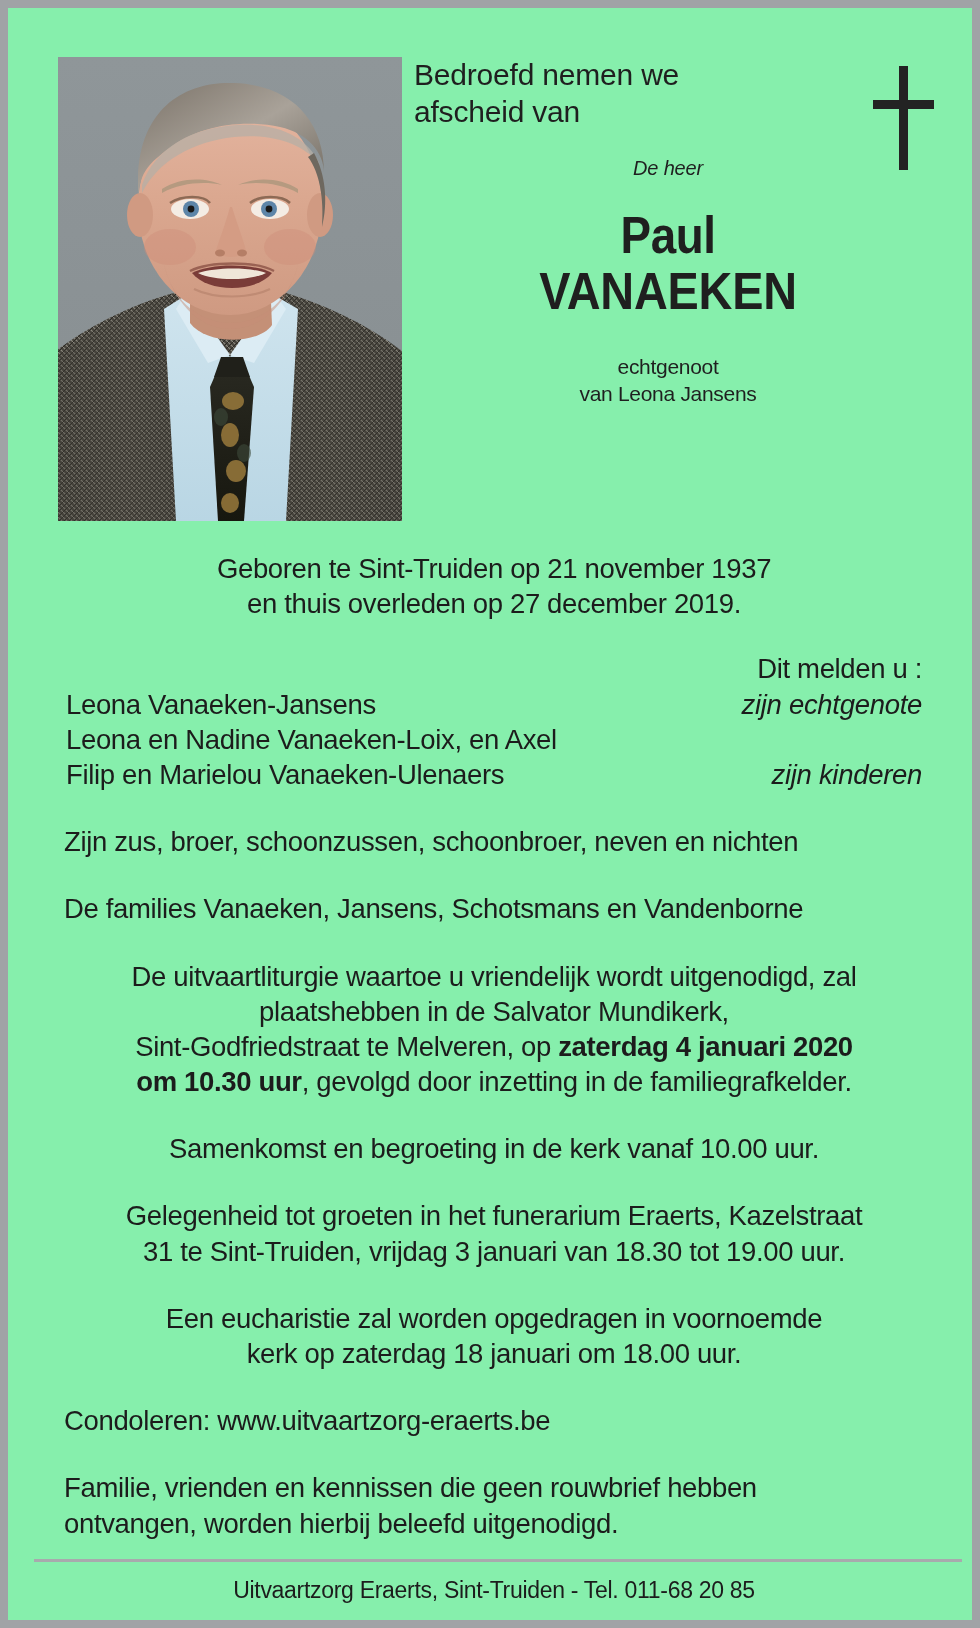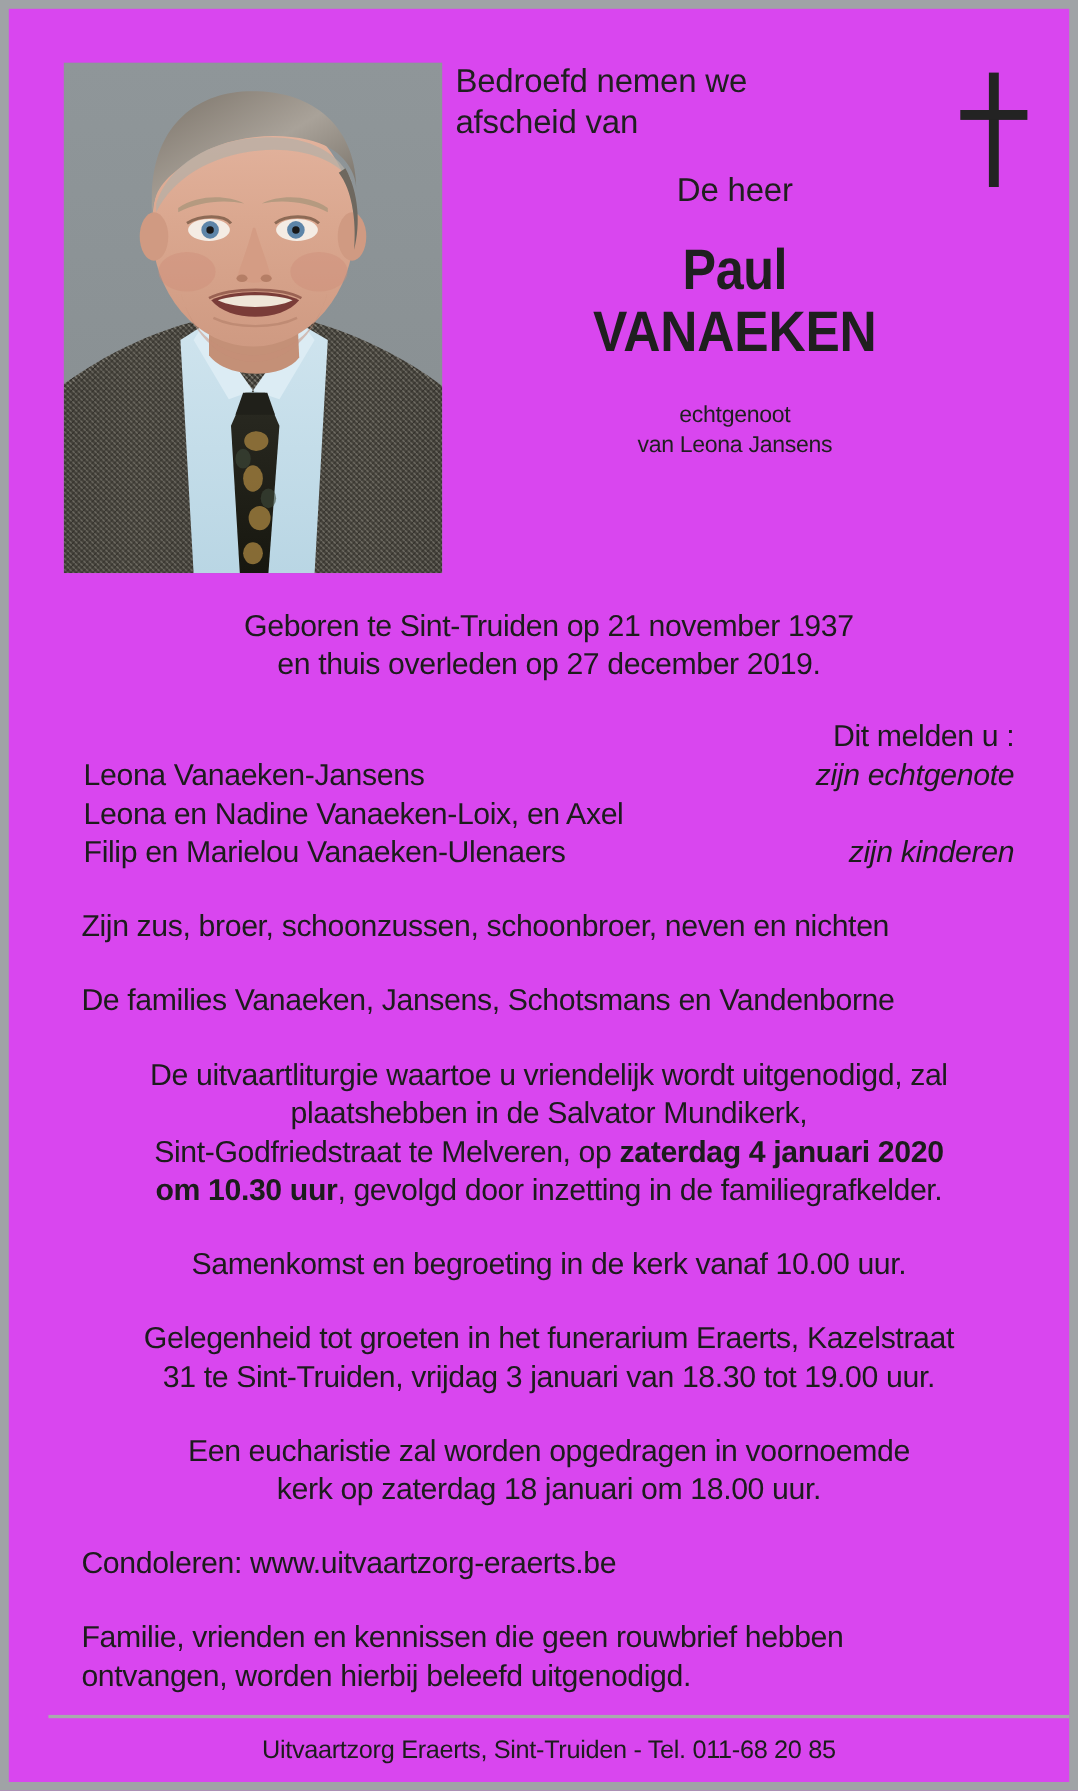--- a/index.html
+++ b/index.html
@@ -6,21 +6,21 @@
   body{
     width:980px;height:1628px;
     background:#a0a3a6;
     font-family:"Liberation Sans", sans-serif;
     -webkit-font-smoothing:antialiased;
   }
   .card{
     position:absolute;
     left:8px; top:8px;
     width:964px; height:1612px;
-    background:#d946ef;
+    background:#86efac;
     box-sizing:border-box;
     overflow:hidden;
   }
 
   
   .top{
     position:absolute;
     left:0; top:0; right:0;
     height:521px;
   }
@@ -44,22 +44,23 @@
     text-align:left;
     font-size:30px;
     line-height:1.23;
     letter-spacing:-0.2px;
     width:300px;
     margin:0 0 0 6px;
     font-weight:400;
   }
   .deheer{
     margin-top:26px;
-    font-size:30px;
+    font-size:20px;
     letter-spacing:-0.2px;
+    font-style:italic;
   }
   .fname{
     margin-top:28px;
     font-size:52px;
     font-weight:700;
     line-height:1.05;
     letter-spacing:-0.5px;
     transform:scaleX(0.88);
   }
   .lname{
@@ -88,21 +89,21 @@
     width:9px; height:104px; background:#232323;
   }
   .cross .h{
     position:absolute; left:7px; top:34px;
     width:61px; height:9px; background:#232323;
   }
 
   
   .body{
     position:absolute;
-    left:18px; top:521px; right:0;
+    left:8px; top:521px; right:0;
     color:#1c1c1c;
   }
   .blk{
     font-size:27.5px;
     line-height:1.28;
     letter-spacing:-0.35px;
   }
 
   .born{
     margin-top:22px;

